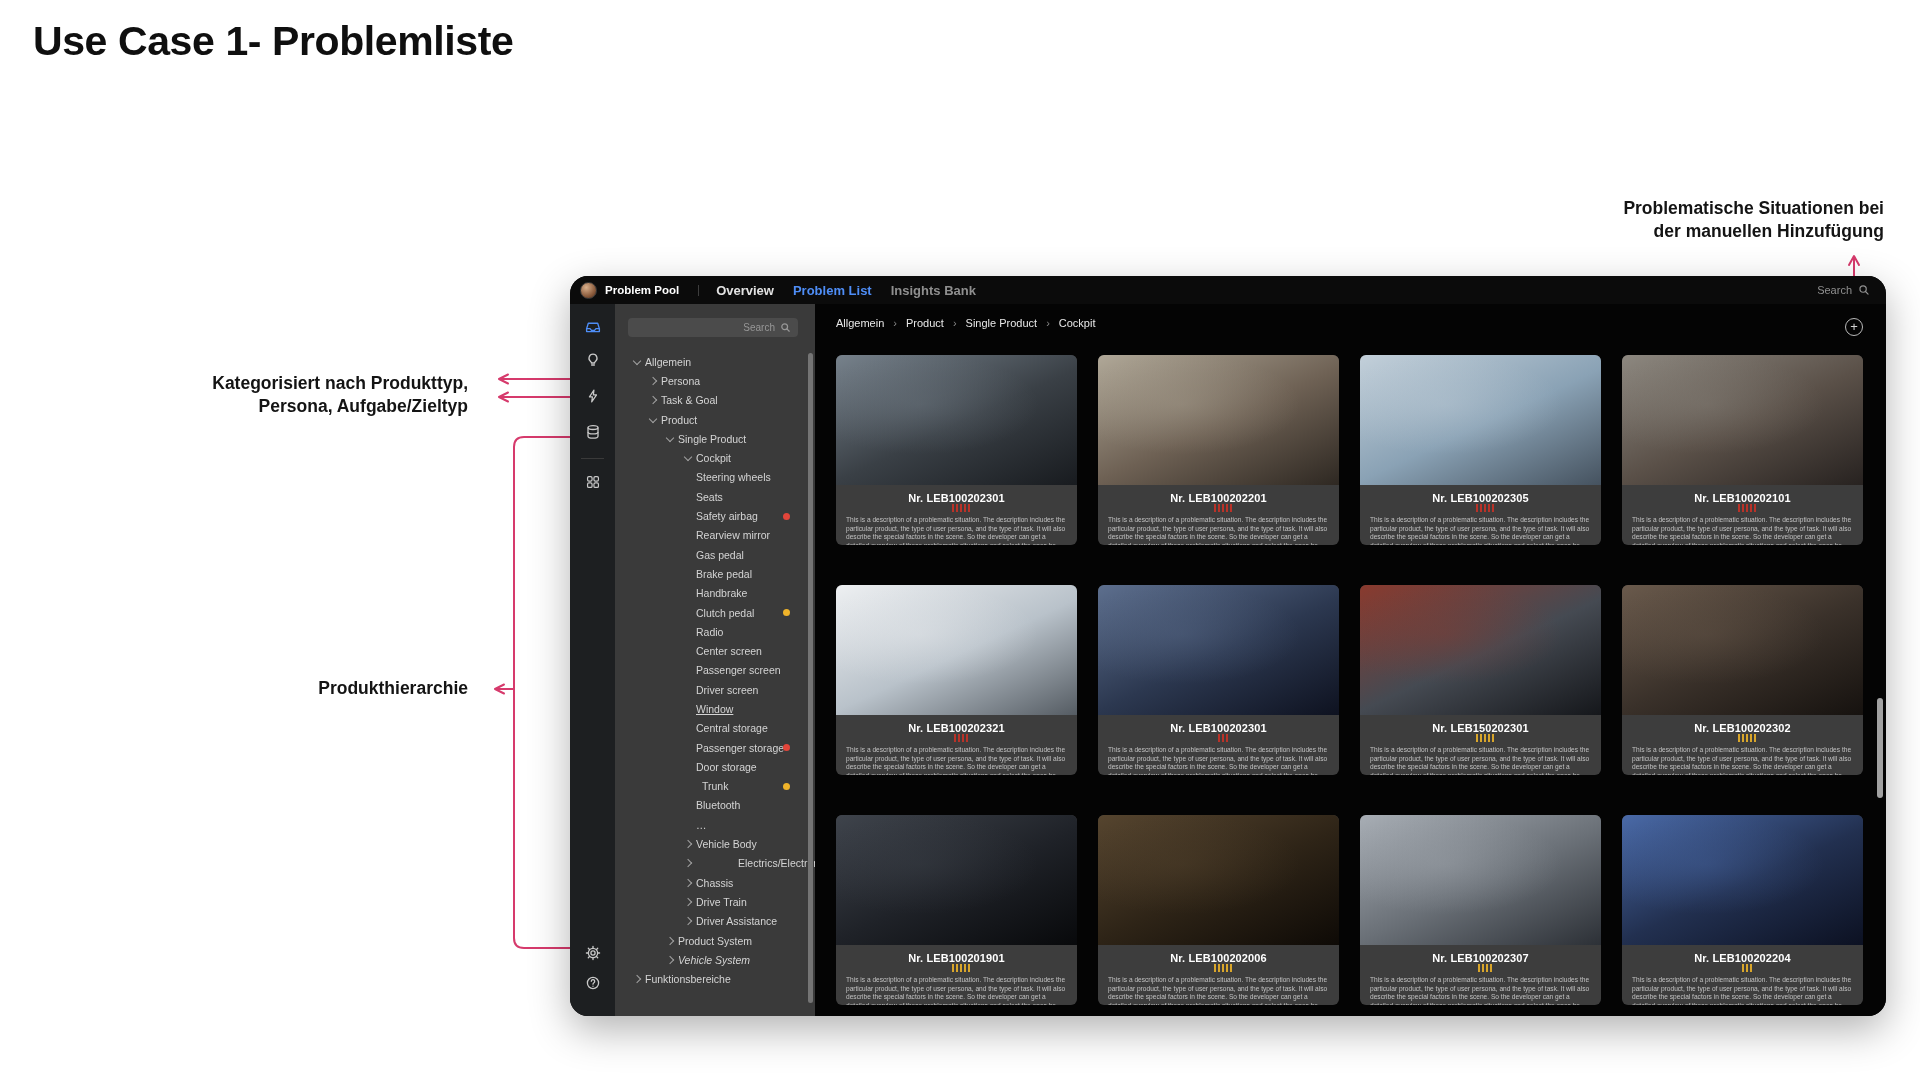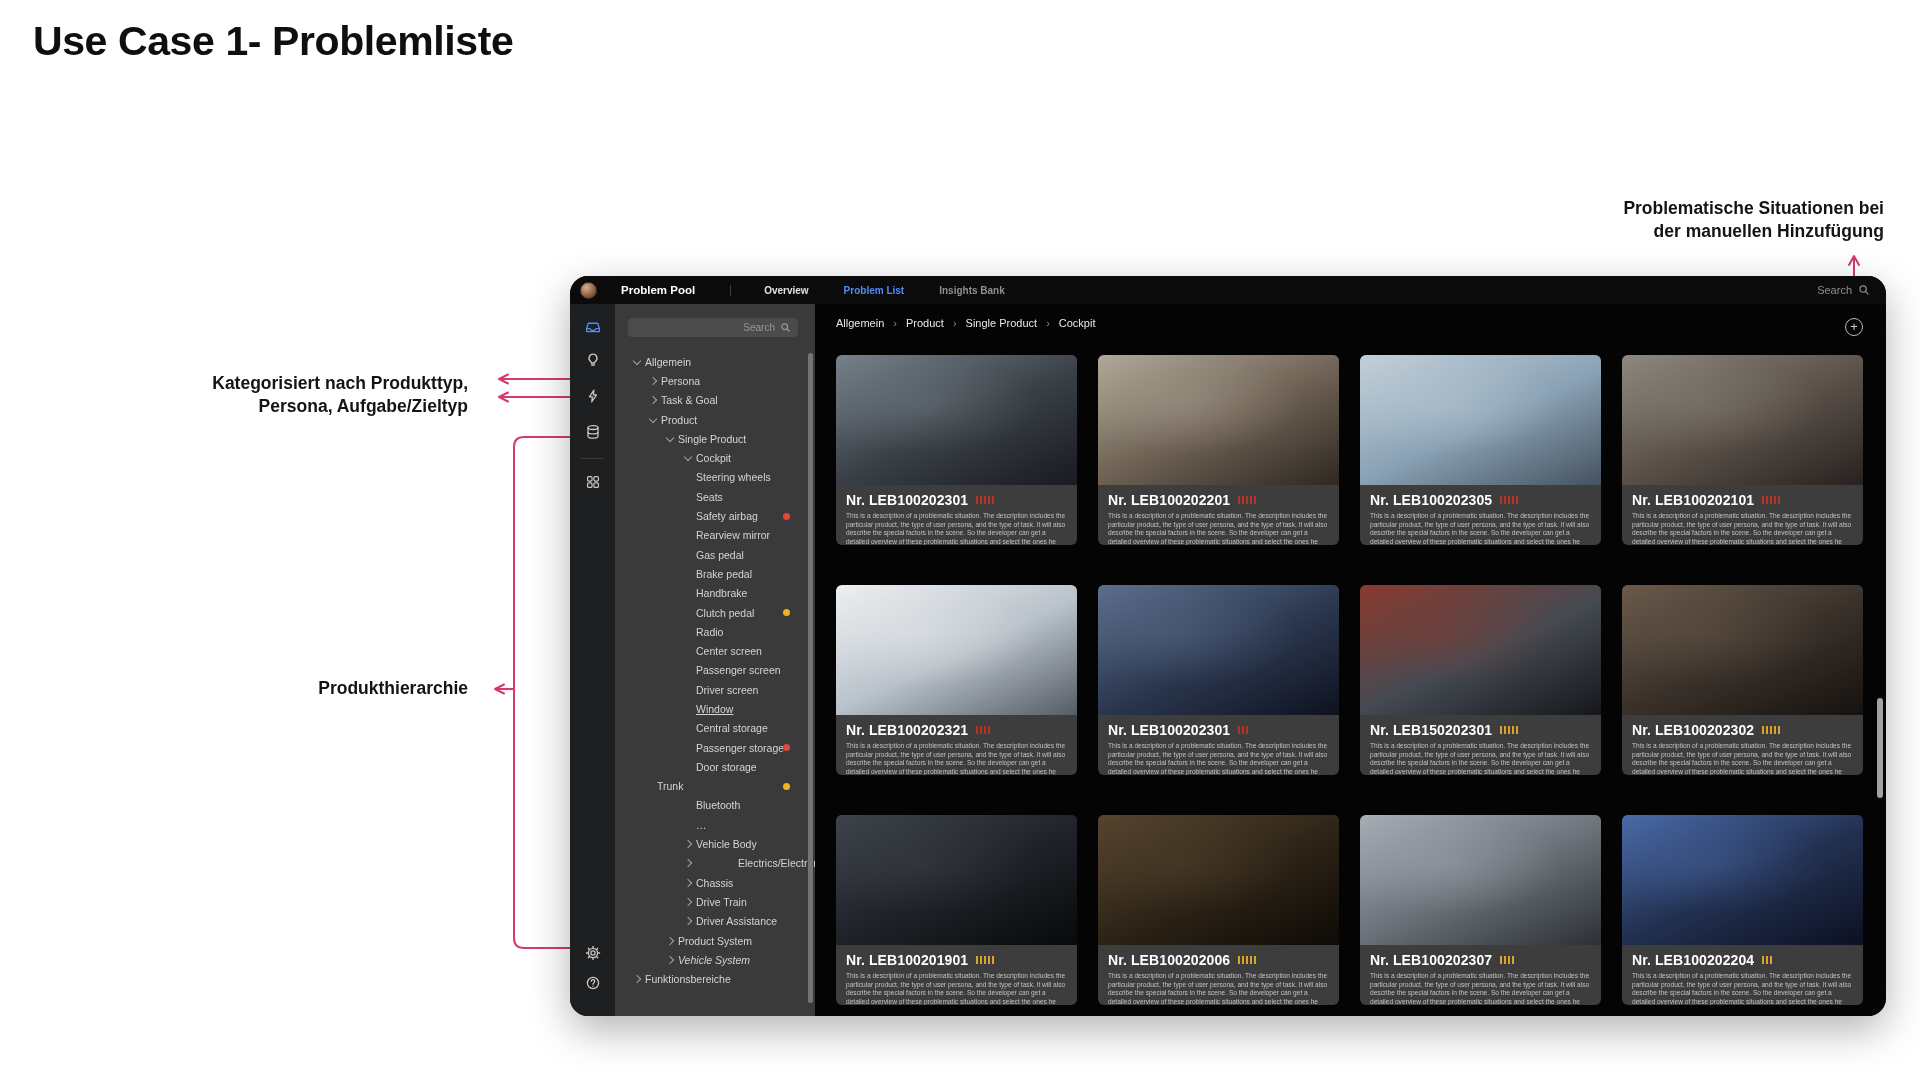--- a/index.html
+++ b/index.html
@@ -28,28 +28,28 @@
 
   
   .app{
     position:absolute;left:570px;top:276px;width:1316px;height:740px;
     background:#040404;border-radius:18px;overflow:hidden;
     box-shadow:0 14px 40px rgba(0,0,0,.30);
     display:flex;flex-direction:column;
   }
   .app-header{
     height:28px;flex:0 0 auto;background:#0b0b0b;
-    display:flex;align-items:center;padding:0 16px 0 10px;gap:16px;
+    display:flex;align-items:center;padding:0 16px 0 10px;
   }
   .avatar{width:15px;height:15px;border-radius:50%;flex:0 0 auto;
     background:radial-gradient(circle at 35% 30%,#d9b08c,#8a5a3b 62%,#46291a);
     border:1px solid #3a3a3a;margin-right:8px;}
   .brand{color:#ffffff;font-size:11.5px;font-weight:700;}
   .hdiv{width:1px;height:11px;background:#3d3d3d;margin:0 17px 0 19px;}
-  .tab{font-size:10px;color:#e2e2e2;font-weight:600;margin-right:19px;cursor:default;}
+  .tab{font-size:13px;color:#e2e2e2;font-weight:600;margin-right:19px;cursor:default;}
   .tab--active{color:var(--accent);font-weight:700;}
   .tab--muted{color:#8f8f8f;}
   .hsearch{margin-left:auto;display:flex;align-items:center;gap:6px;color:#8f8f8f;font-size:11px;}
 
   .app-body{flex:1;display:flex;min-height:0;}
 
   
   .rail{width:45px;flex:0 0 auto;background:#1d1f21;position:relative;}
   .ricon{position:absolute;left:50%;transform:translate(-50%,-50%);color:#c9c9c9;display:flex;}
   .ricon--active{color:var(--accent);}
@@ -78,21 +78,21 @@
   .bc-sep{color:#8a8a8a;}
   .add-btn{position:absolute;right:23px;top:14px;width:18px;height:18px;box-sizing:border-box;
     border:1.3px solid #b9b9b9;border-radius:50%;color:#d2d2d2;
     display:flex;align-items:center;justify-content:center;font-size:13px;line-height:1;padding-bottom:1px;}
   .grid{position:absolute;left:21px;top:51px;display:grid;
     grid-template-columns:repeat(4,241px);column-gap:21px;row-gap:40px;}
   .card{width:241px;height:190px;background:#3d3d3d;border-radius:6px;overflow:hidden;
     display:flex;flex-direction:column;}
   .card-img{height:130px;flex:0 0 auto;}
   .card-body{padding:7px 10px 0;}
-  .card-title{display:flex;align-items:center;color:#ffffff;font-size:14px;font-weight:700;letter-spacing:.1px;}
+  .card-title{display:flex;align-items:center;color:#ffffff;font-size:11px;font-weight:700;letter-spacing:.1px;flex-direction:column;}
   .bars{display:flex;gap:2px;margin-left:8px;align-items:center;}
   .bar{width:2px;height:8px;display:block;}
   .card-desc{margin:4px 0 0;color:#c2c2c2;font-size:6.6px;line-height:8.7px;}
   .content-scroll{position:absolute;right:3px;top:394px;width:6px;height:100px;background:#a2a2a2;border-radius:3px;}
 </style>
 </head>
 <body>
 
 <div class="slide-title">Use Case 1- Problemliste</div>
 
@@ -290,21 +290,21 @@
           <div class="trow" style="padding-left: 81px;">
             <span>Central storage</span>
           </div>
           <div class="trow" style="padding-left: 81px;">
             <span>Passenger storage</span>
             <span class="dot" style="background: rgb(226, 69, 58);"></span>
           </div>
           <div class="trow" style="padding-left: 81px;">
             <span>Door storage</span>
           </div>
-          <div class="trow" style="padding-left: 42px;">
+          <div class="trow" style="padding-left: 87px;">
             <span>Trunk</span>
             <span class="dot" style="background: rgb(239, 179, 42);"></span>
           </div>
           <div class="trow" style="padding-left: 81px;">
             <span>Bluetooth</span>
           </div>
           <div class="trow" style="padding-left: 81px;">
             <span>…</span>
           </div>
           <div class="trow" style="padding-left: 65px;">

